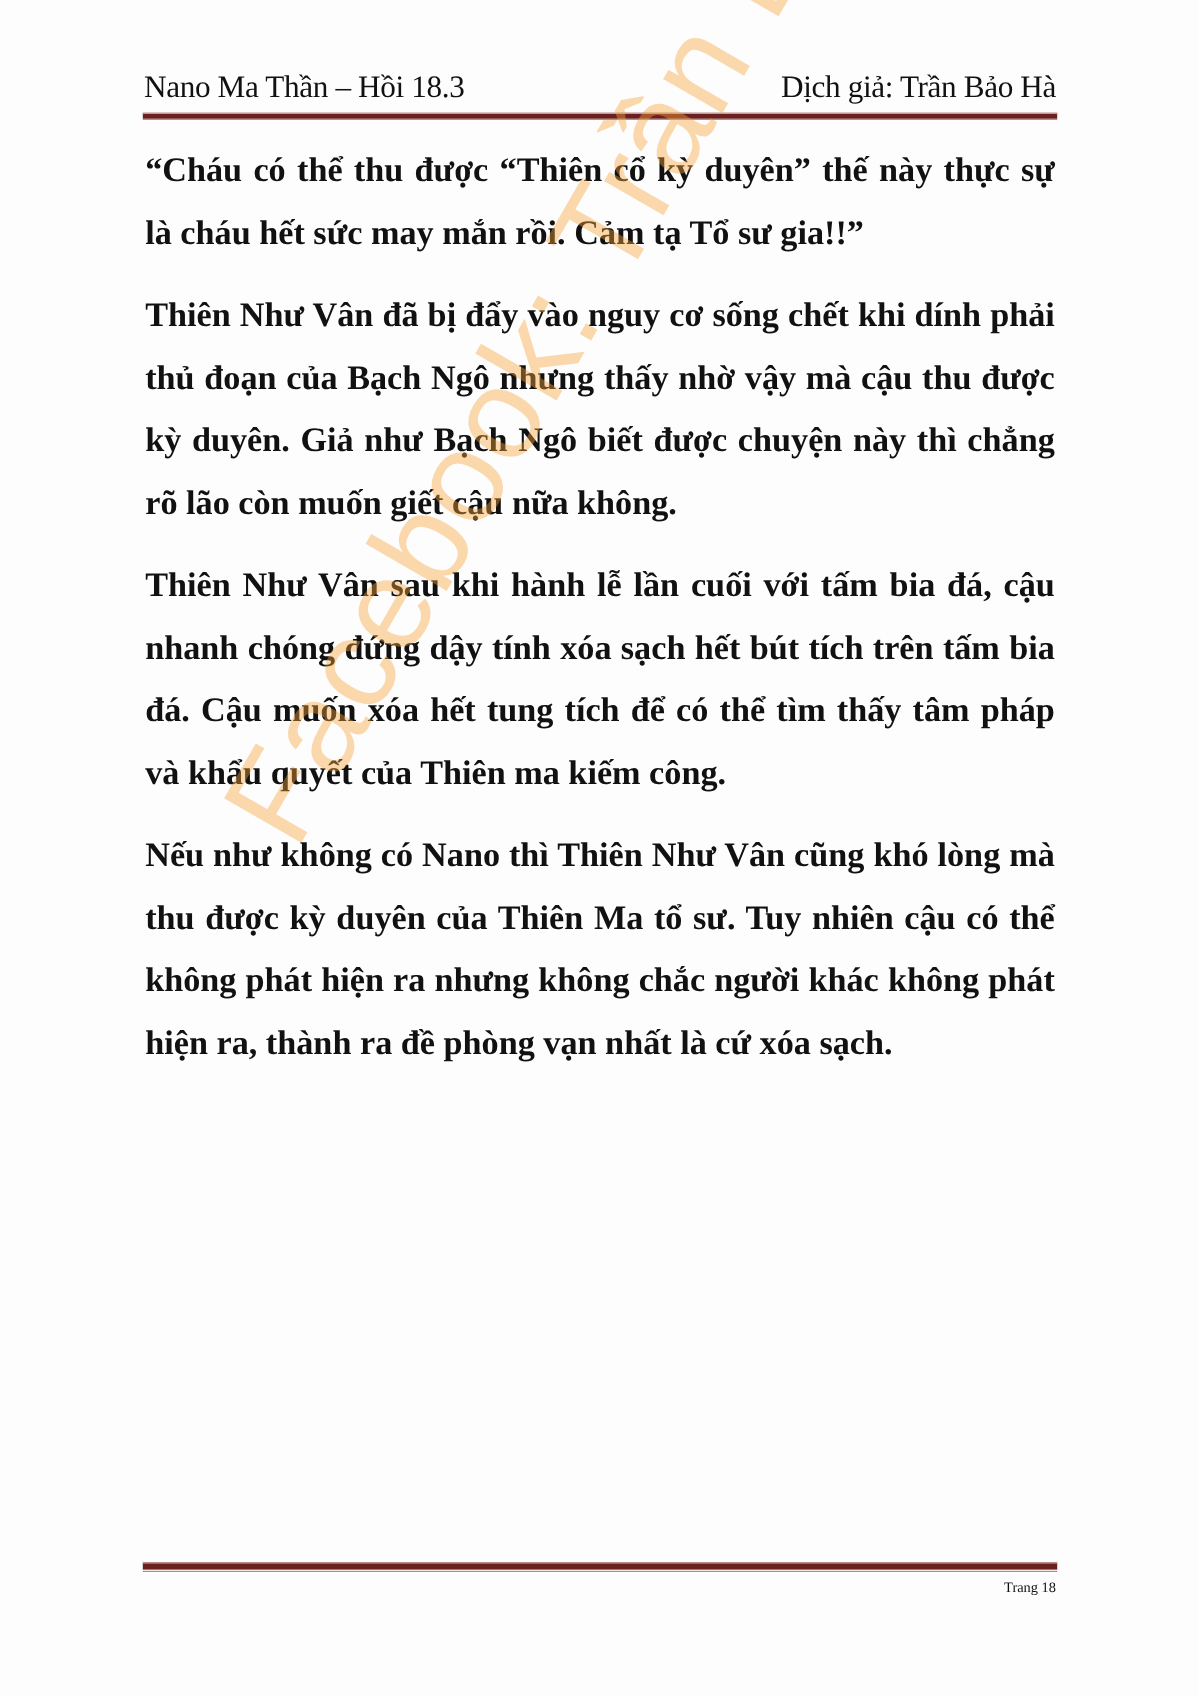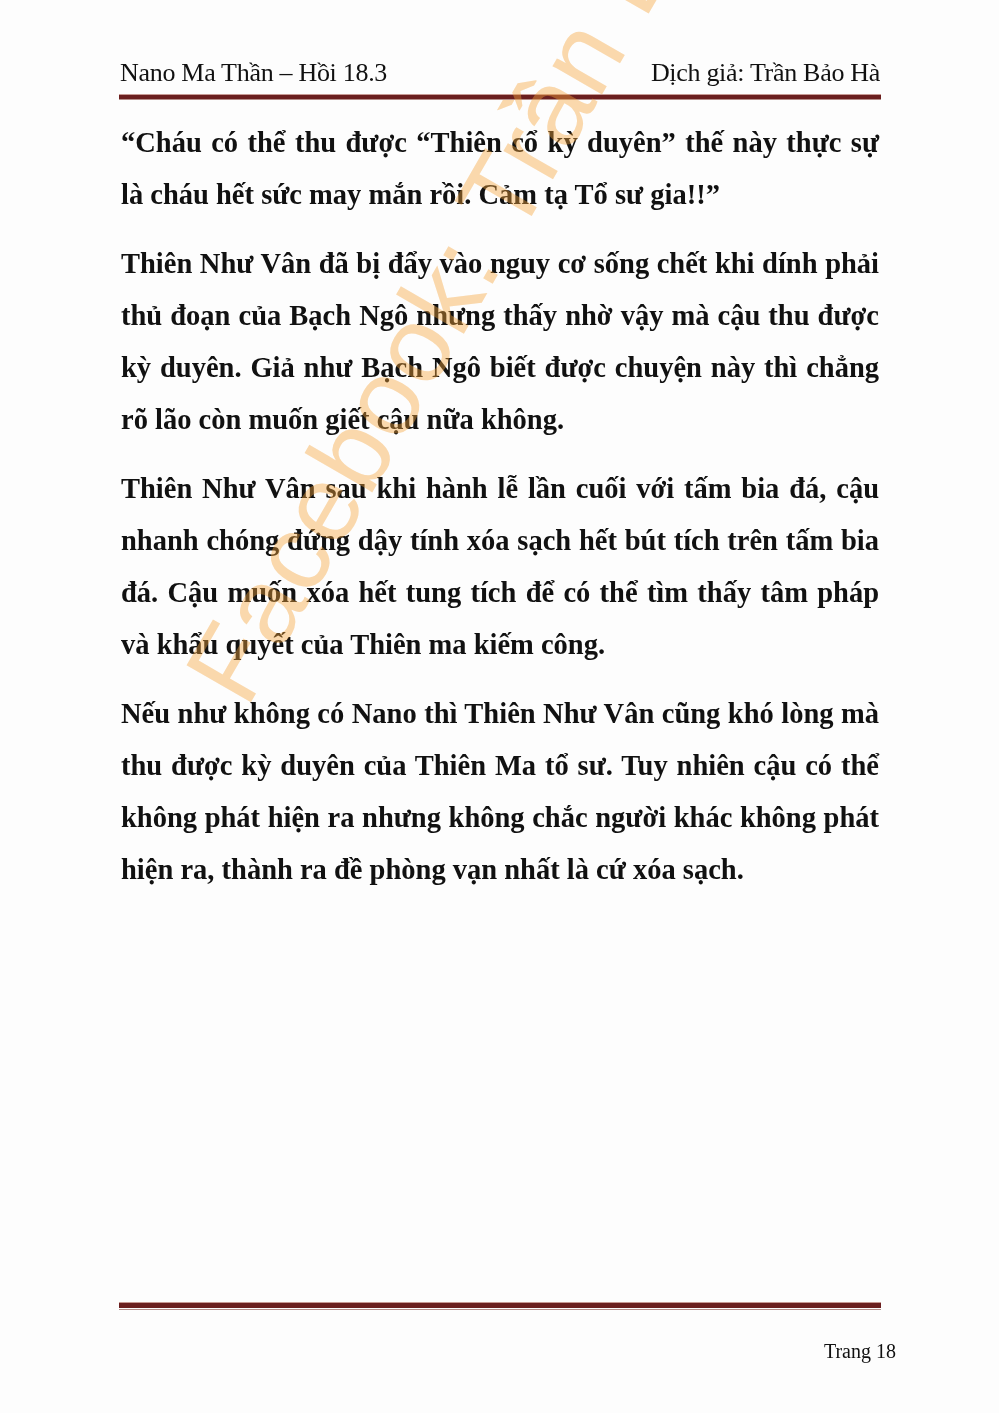--- a/index.html
+++ b/index.html
@@ -81,25 +81,24 @@
       font-family: "Liberation Sans", "DejaVu Sans", sans-serif;
       font-size: 108px;
       color: rgba(245, 165, 60, 0.42);
       white-space: nowrap;
       pointer-events: none;
       letter-spacing: 1px;
       z-index: 2;
     }
     .footer {
       position: absolute;
-      right: 103px;
+      right: 119px;
       top: 1312px;
-      font-size: 20px;
+      font-size: 12px;
       line-height: 22px;
-      margin-top: 28px;
     }
   </style>
 </head>
 <body>
 
 <div class="page">
 
   <div class="header">
     <span>Nano Ma Thần – Hồi 18.3</span>
     <span>Dịch giả: Trần Bảo Hà</span>

